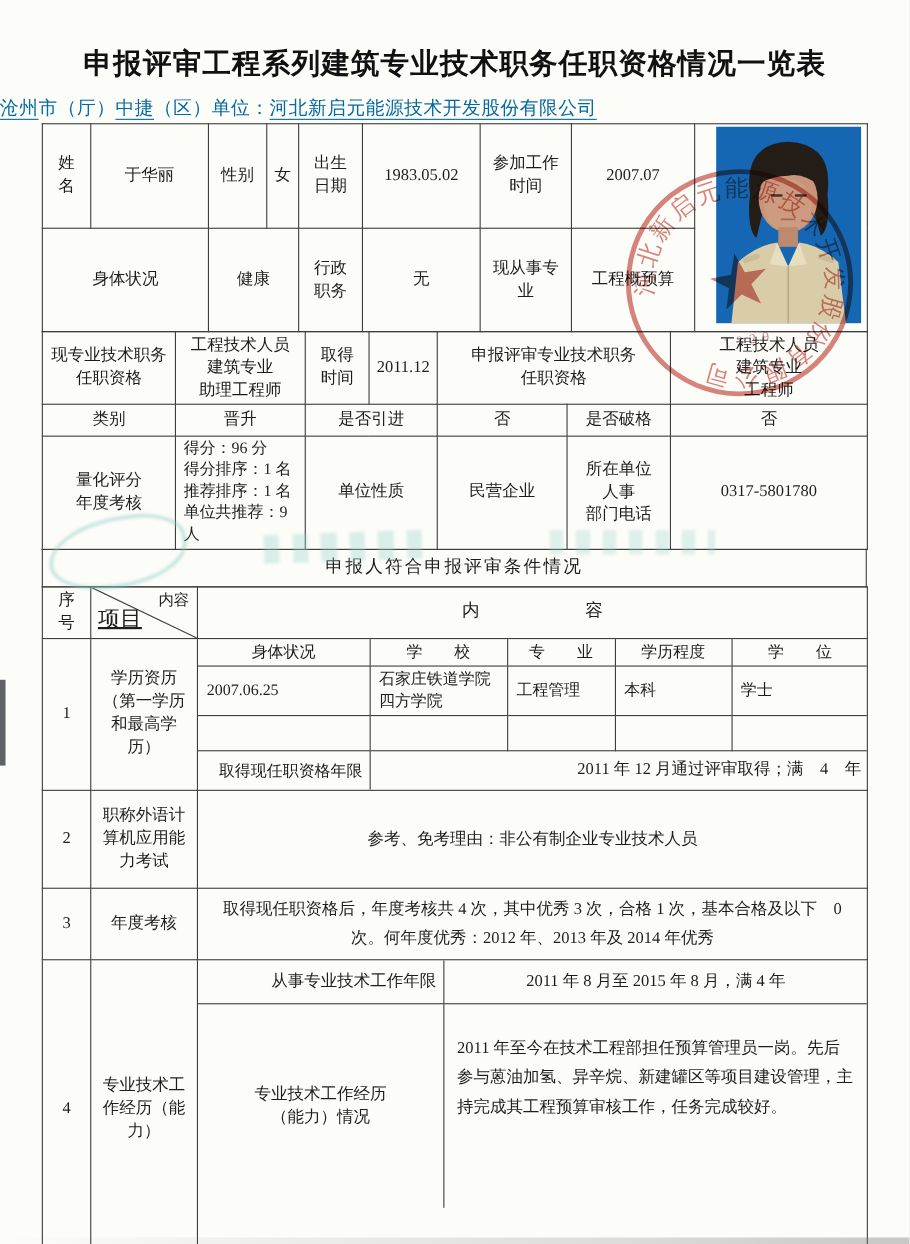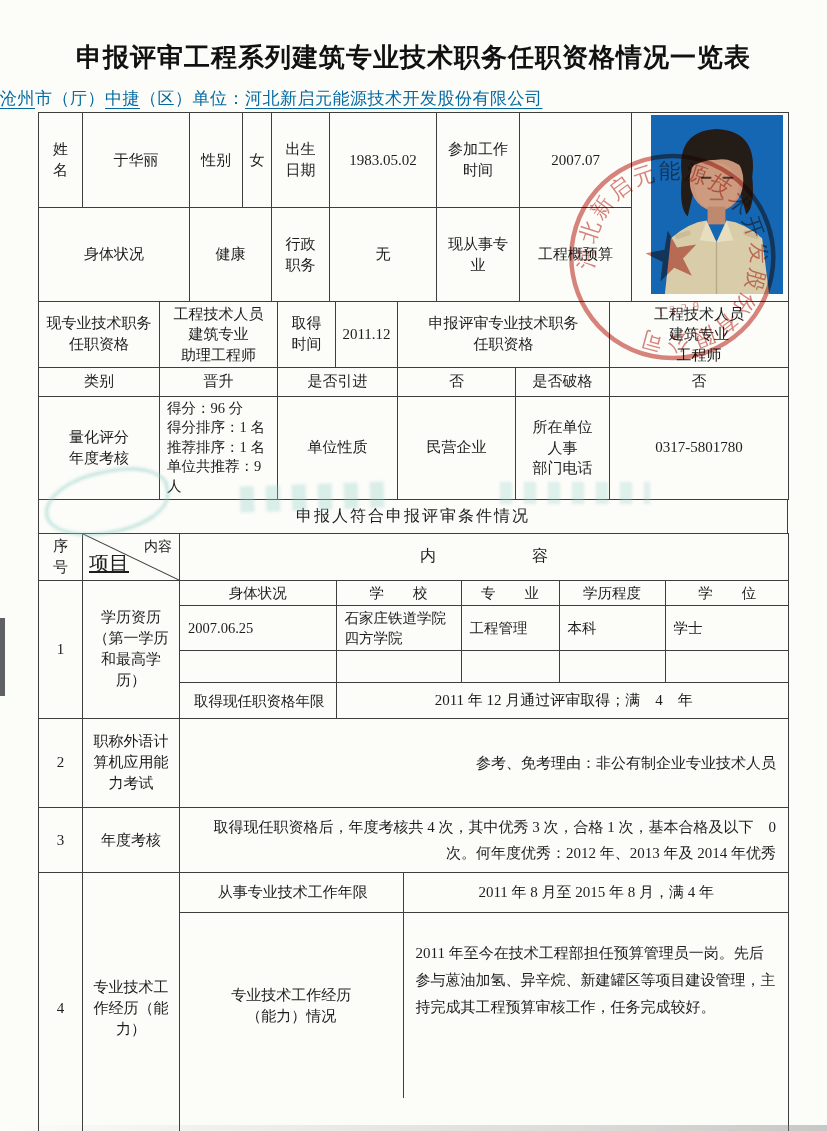--- a/index.html
+++ b/index.html
@@ -20,41 +20,41 @@
   .stack{position:absolute;left:38px;top:112px;width:750px;}
   table{border-collapse:collapse;table-layout:fixed;width:750px;}
   table + table{margin-top:-1px;}
   td{
     border:1px solid #3e3e3e;font-size:15px;text-align:center;
     vertical-align:middle;padding:2px 4px;overflow:hidden;line-height:1.4;
     word-break:break-all;
   }
   .narrow{padding:2px 10px;}
   .ln{display:block;line-height:1.35;}
-  .left{text-align:center;padding-left:9px;padding-right:6px;}
+  .left{text-align:right;padding-left:9px;padding-right:6px;}
   .photo-cell{padding:0;position:relative;}
   .photo{position:absolute;left:19px;top:2px;right:5px;bottom:7px;}
   .photo svg{width:100%;height:100%;display:block;}
   .score-lines{font-size:14.5px;text-align:left;padding-left:7px;line-height:1.45;font-family:Liberation Serif, serif;}
   .banner-cell{font-size:16px;letter-spacing:2px;}
   .diag-cell{position:relative;padding:0;}
   .diag-line{position:absolute;left:0;top:0;width:100%;height:100%;}
   .diag-top{position:absolute;top:3px;right:7px;font-size:14px;}
   .diag-bottom{position:absolute;bottom:3px;left:6px;font-size:20px;text-decoration:underline;}
   .content-hdr{font-size:16px;}
   .content-cell{padding:0;vertical-align:top;}
   .inner{width:100%;border-collapse:collapse;table-layout:fixed;margin:0;}
   .inner td{border:1px solid #3e3e3e;}
   .inner tr:first-child > td{border-top:none;}
   .inner tr:last-child > td{border-bottom:none;}
   .inner td:first-child{border-left:none;}
   .inner td:last-child{border-right:none;}
   .edu-hdr td{font-size:14.5px;}
   .edu-data td{font-size:14.5px;text-align:left;padding-left:8px;}
-  .sec-text{text-align:right;padding:6px 12px;line-height:1.75;}
+  .sec-text{text-align:center;padding:6px 12px;line-height:1.75;}
   .exp-label{padding:2px 46px;}
   .exp-par{text-align:left;padding:10px 12px 60px 12px;line-height:1.8;vertical-align:middle;}
   
   .seal{
     position:absolute;left:552px;top:140px;width:242px;height:242px;
     opacity:.62;mix-blend-mode:multiply;transform:rotate(-10deg);
     pointer-events:none;
   }
   
   .ghost{position:absolute;pointer-events:none;filter:blur(1.5px);}

